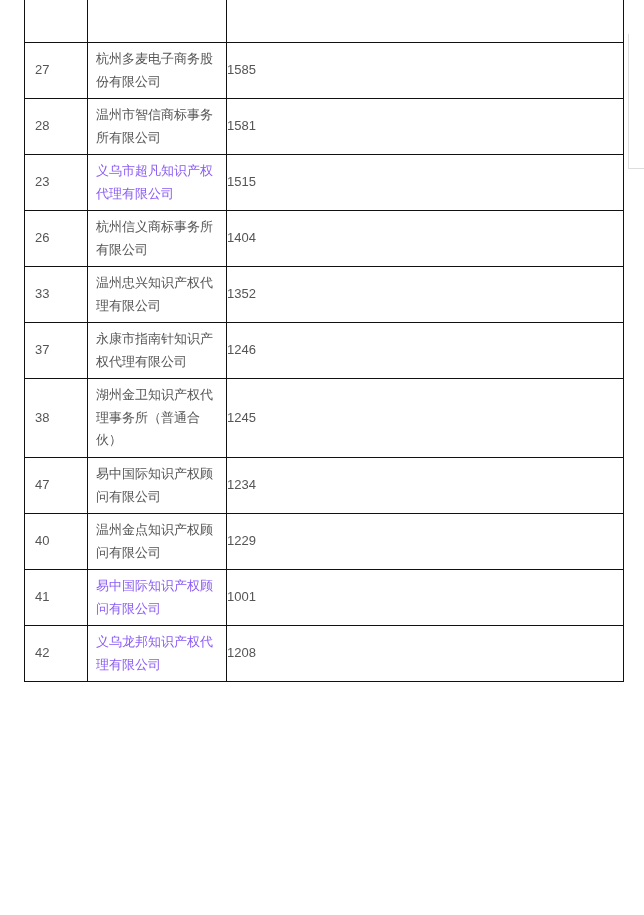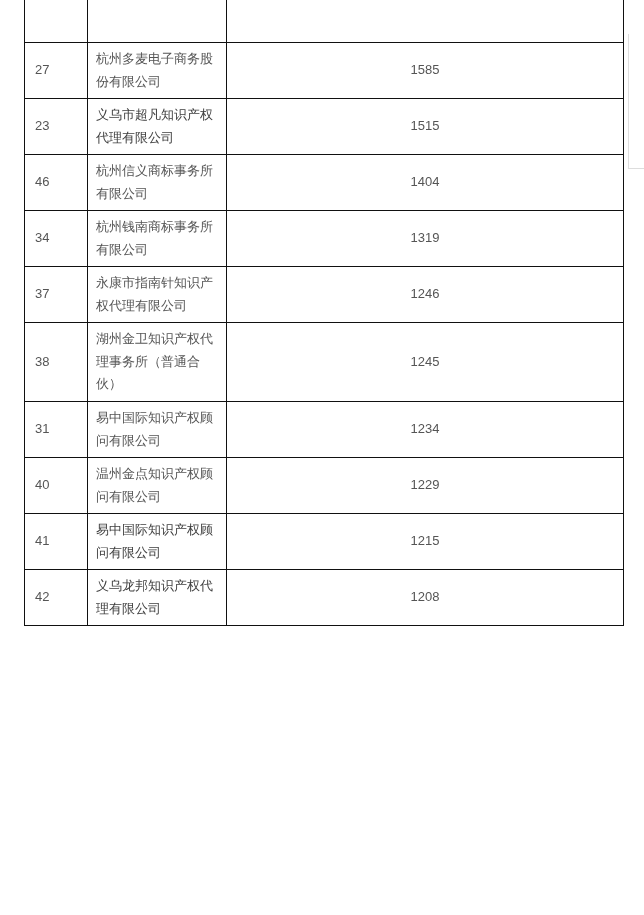--- a/index.html
+++ b/index.html
@@ -49,25 +49,24 @@
     text-align: left;
     box-sizing: border-box;
   }
   td.col-name {
     width: 139px;
     text-align: left;
     padding: 0 8px !important;
     box-sizing: border-box;
   }
   td.col-count {
-    text-align: center;
     font-size: 12.5px;
   }
   td.col-name.link span {
-    color: #404040;
+    color: #8b5cf6;
     cursor: pointer;
   }
   tr.row-std td { height: 55px; }
   tr.row-tall td { height: 78px; }
   tr.row-top td { height: 55px; }
 </style>
 </head>
 <body>
 
 <div class="page">
@@ -79,58 +78,63 @@
         <td class="col-rank"></td>
         <td class="col-name"></td>
         <td class="col-count"></td>
       </tr>
       <tr class="row-std">
         <td class="col-rank">27</td>
         <td class="col-name"><span>杭州多麦电子商务股份有限公司</span></td>
         <td class="col-count">1585</td>
       </tr>
       <tr class="row-std">
+        <td class="col-rank">28</td>
+        <td class="col-name"><span>温州市智信商标事务所有限公司</span></td>
+        <td class="col-count">1581</td>
+      </tr>
+      <tr class="row-std">
         <td class="col-rank">23</td>
         <td class="col-name link"><span>义乌市超凡知识产权代理有限公司</span></td>
         <td class="col-count">1515</td>
       </tr>
       <tr class="row-std">
-        <td class="col-rank">46</td>
+        <td class="col-rank">26</td>
         <td class="col-name"><span>杭州信义商标事务所有限公司</span></td>
         <td class="col-count">1404</td>
       </tr>
       <tr class="row-std">
-        <td class="col-rank">34</td>
-        <td class="col-name"><span>杭州钱南商标事务所有限公司</span></td>
-        <td class="col-count">1319</td>
+        <td class="col-rank">33</td>
+        <td class="col-name"><span>温州忠兴知识产权代理有限公司</span></td>
+        <td class="col-count">1352</td>
       </tr>
       <tr class="row-std">
         <td class="col-rank">37</td>
         <td class="col-name"><span>永康市指南针知识产权代理有限公司</span></td>
         <td class="col-count">1246</td>
       </tr>
       <tr class="row-tall">
         <td class="col-rank">38</td>
         <td class="col-name"><span>湖州金卫知识产权代理事务所（普通合伙）</span></td>
         <td class="col-count">1245</td>
       </tr>
       <tr class="row-std">
-        <td class="col-rank">31</td>
+        <td class="col-rank">47</td>
         <td class="col-name"><span>易中国际知识产权顾问有限公司</span></td>
         <td class="col-count">1234</td>
       </tr>
       <tr class="row-std">
         <td class="col-rank">40</td>
         <td class="col-name"><span>温州金点知识产权顾问有限公司</span></td>
         <td class="col-count">1229</td>
       </tr>
       <tr class="row-std">
         <td class="col-rank">41</td>
         <td class="col-name link"><span>易中国际知识产权顾问有限公司</span></td>
-        <td class="col-count">1215</td>
+        <td class="col-count">1001</td>
       </tr>
       <tr class="row-std">
         <td class="col-rank">42</td>
         <td class="col-name link"><span>义乌龙邦知识产权代理有限公司</span></td>
         <td class="col-count">1208</td>
       </tr>
 
     </tbody>
   </table>
 </div>

